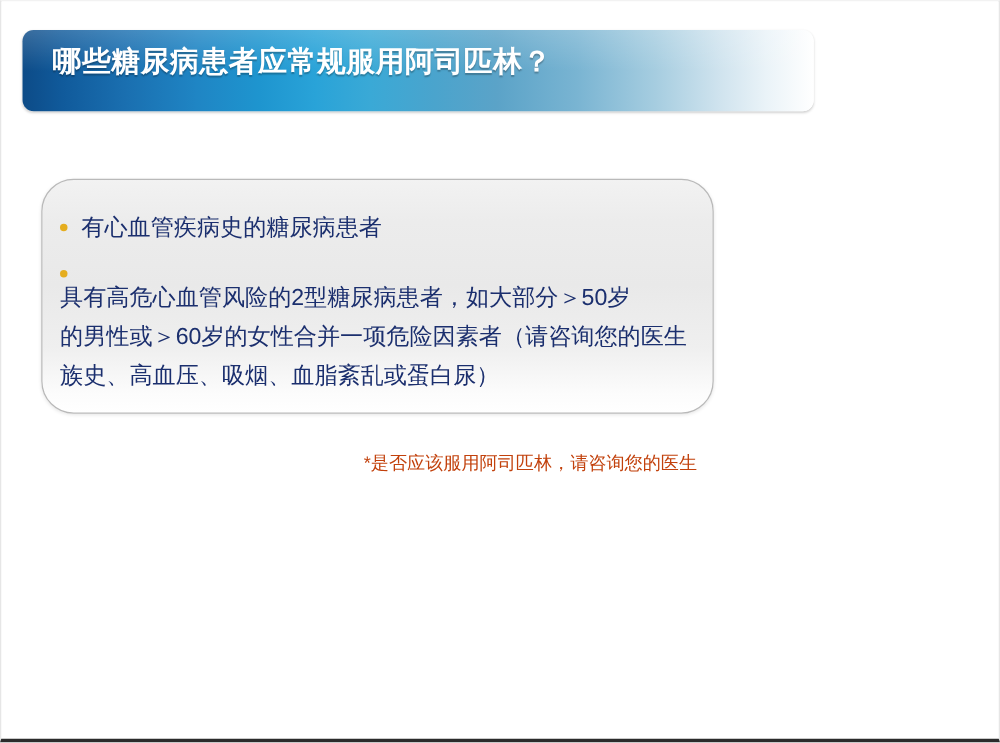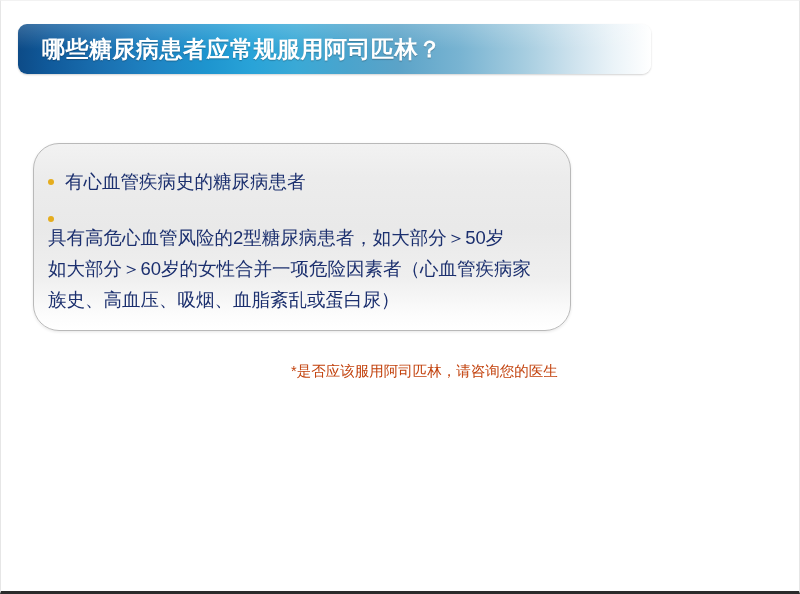--- a/index.html
+++ b/index.html
@@ -23,21 +23,21 @@
     border-top: 1px solid #f2f2f2;
     border-bottom: 3px solid #2b2b2b;
   }
 
   
   .title-banner {
     position: absolute;
     left: 17px;
     top: 23px;
     width: 633px;
-    height: 50px;
+    height: 65px;
     border-radius: 9px;
     background:
       linear-gradient(to right,
         #0d4b87 0%,
         #105a9b 5%,
         #1a6fb0 13%,
         #1f85c4 22%,
         #1e95cf 30%,
         #29a3d8 37%,
         #3aa9d6 44%,
@@ -154,21 +154,21 @@
         <span class="bullet-dot"></span>
         <span class="bullet-text">
           <span class="ln">有心血管疾病史的糖尿病患者</span>
         </span>
       </div>
 
       <div class="bullet-item">
         <span class="bullet-dot"></span>
         <span class="bullet-text">
           <span class="ln">具有高危心血管风险的2型糖尿病患者，如大部分＞50岁</span>
-          <span class="ln">如大部分＞60岁的女性合并一项危险因素者（心血管疾病家</span>
+          <span class="ln">的男性或＞60岁的女性合并一项危险因素者（请咨询您的医生</span>
           <span class="ln">族史、高血压、吸烟、血脂紊乱或蛋白尿）</span>
         </span>
       </div>
 
     </div>
   </div>
 
   <div class="footnote">*是否应该服用阿司匹林，请咨询您的医生</div>
 
 </div>

